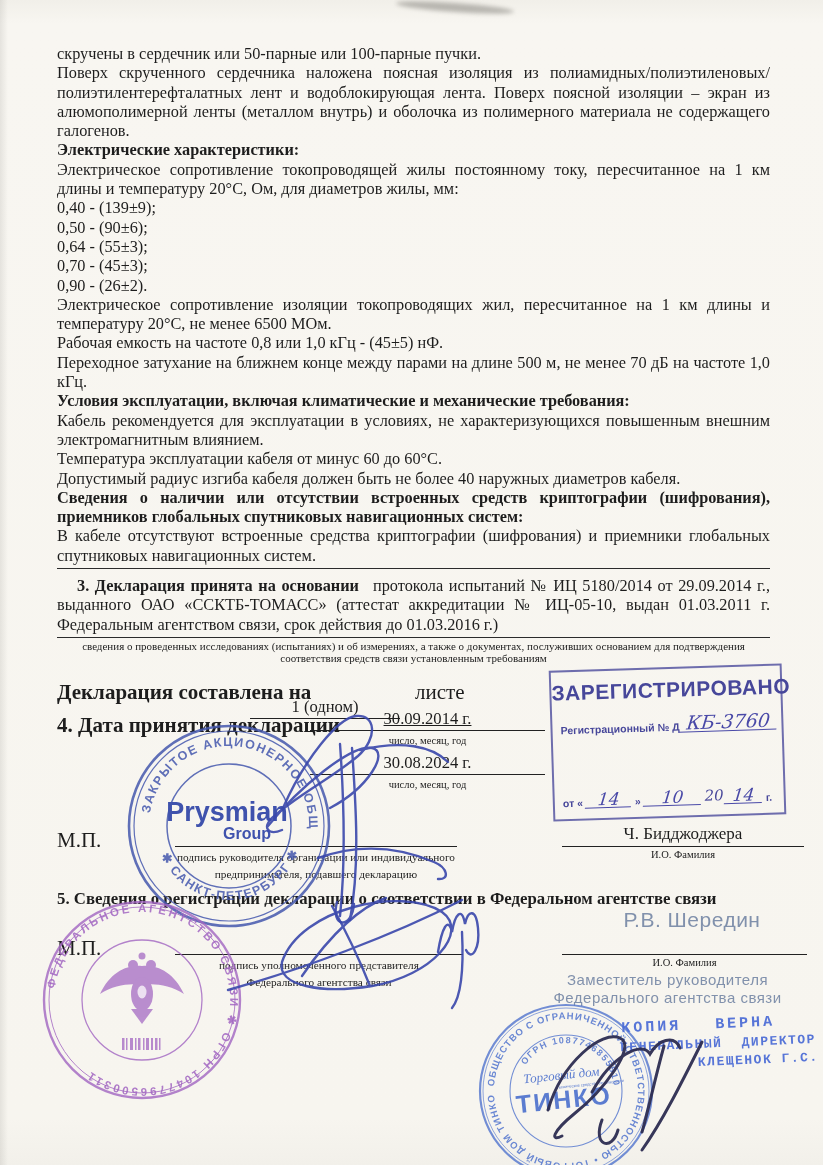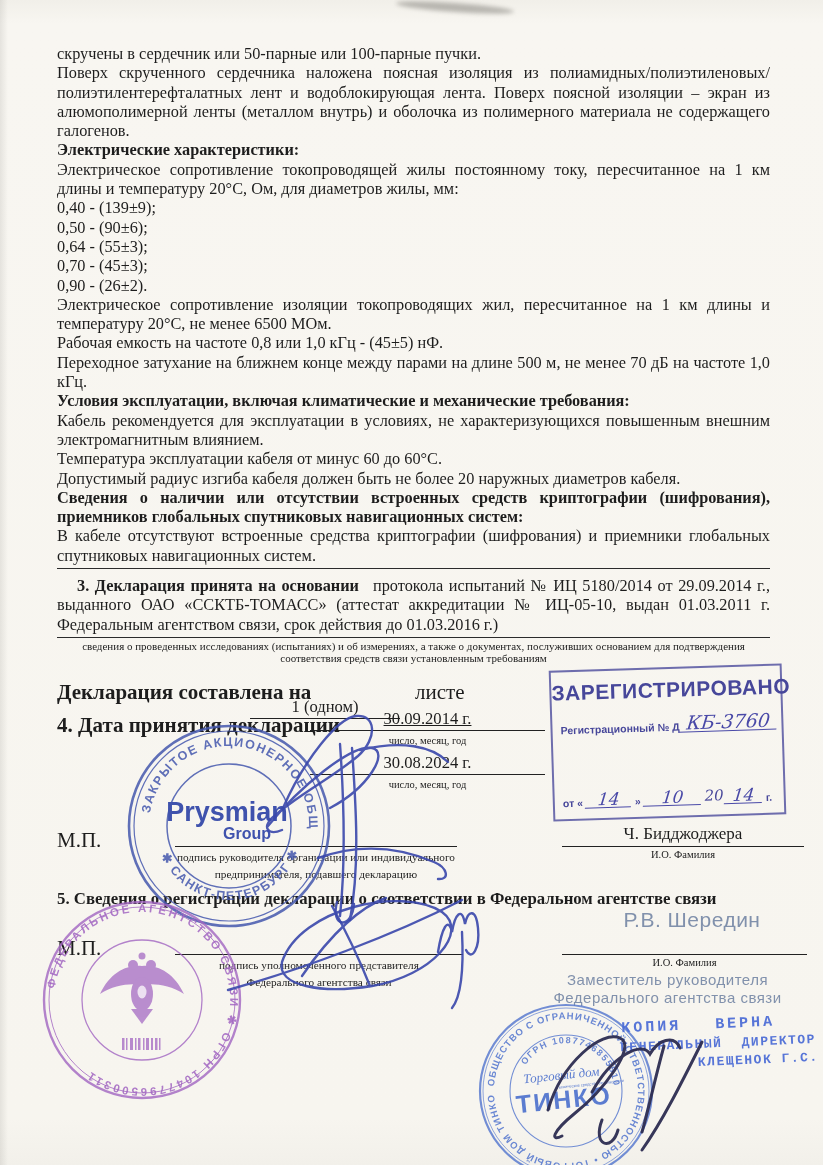--- a/index.html
+++ b/index.html
@@ -64,21 +64,21 @@
     <p>0,50 - (90±6);</p>
     <p>0,64 - (55±3);</p>
     <p>0,70 - (45±3);</p>
     <p>0,90 - (26±2).</p>
     <p class="j">Электрическое сопротивление изоляции токопроводящих жил, пересчитанное на 1 км длины и температуру 20°С, не менее 6500 МОм.</p>
     <p class="j">Рабочая емкость на частоте 0,8 или 1,0 кГц - (45±5) нФ.</p>
     <p class="j">Переходное затухание на ближнем конце между парами на длине 500 м, не менее 70 дБ на частоте 1,0 кГц.</p>
     <p class="h">Условия эксплуатации, включая климатические и механические требования:</p>
     <p class="j">Кабель рекомендуется для эксплуатации в условиях, не характеризующихся повышенным внешним электромагнитным влиянием.</p>
     <p class="j">Температура эксплуатации кабеля от минус 60 до 60°С.</p>
-    <p class="j">Допустимый радиус изгиба кабеля должен быть не более 20 наружных диаметров кабеля.</p>
+    <p class="j">Допустимый радиус изгиба кабеля должен быть не более 40 наружных диаметров кабеля.</p>
     <p class="h j">Сведения о наличии или отсутствии встроенных средств криптографии (шифрования), приемников глобальных спутниковых навигационных систем:</p>
     <p class="j">В кабеле отсутствуют встроенные средства криптографии (шифрования) и приемники глобальных спутниковых навигационных систем.</p>
     <div class="rule"></div>
     <p class="j s3"><b>3. Декларация принята на основании</b><span>протокола испытаний № ИЦ 5180/2014 от 29.09.2014 г., выданного ОАО «ССКТБ-ТОМАСС» (аттестат аккредитации № ИЦ-05-10, выдан 01.03.2011 г. Федеральным агентством связи, срок действия до 01.03.2016 г.)</span></p>
     <div class="rule"></div>
     <p class="cap">сведения о проведенных исследованиях (испытаниях) и об измерениях, а также о документах, послуживших основанием для подтверждения соответствия средств связи установленным требованиям</p>
   </div>
 
   <div class="abs lbl b" style="left:57px;top:680px;">Декларация составлена на</div>
   <div class="abs uline" style="left:250px;top:676px;width:150px;margin-top:21px;">1 (одном)</div>

